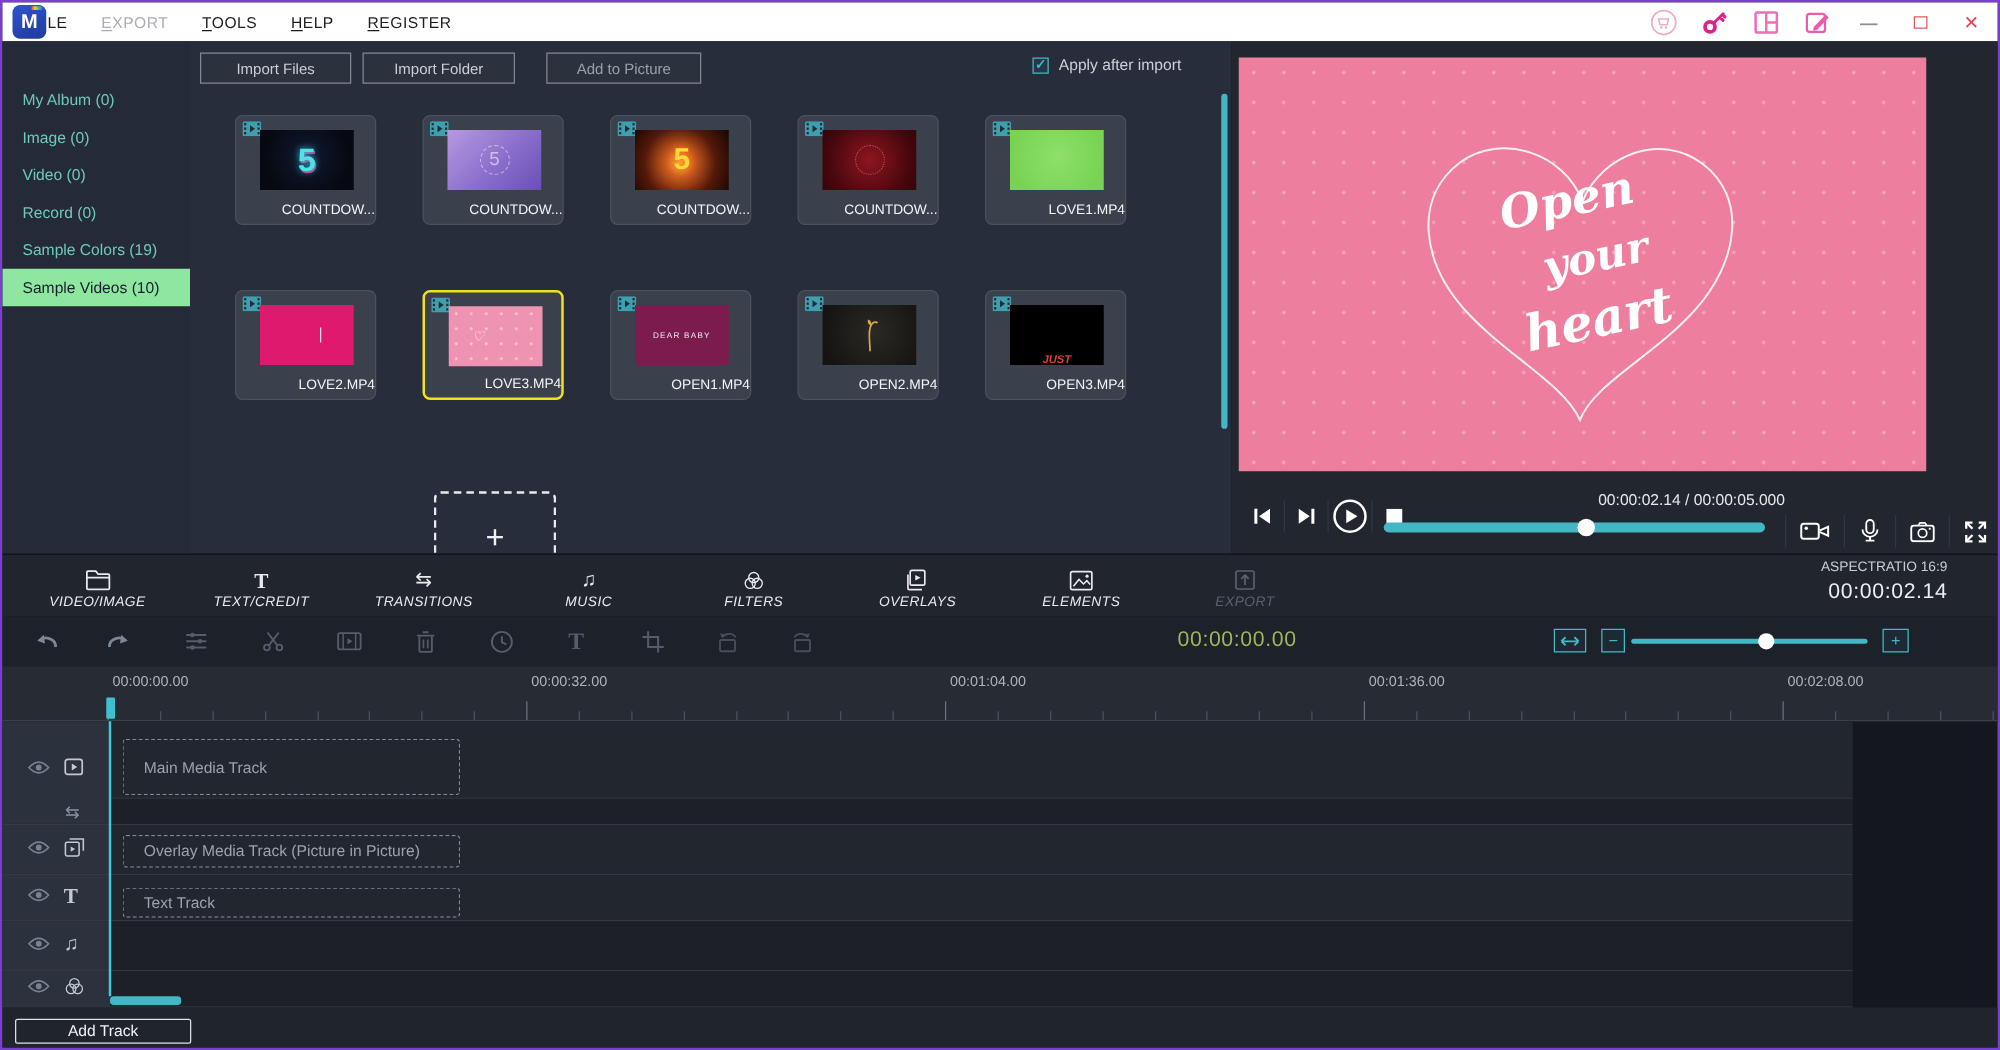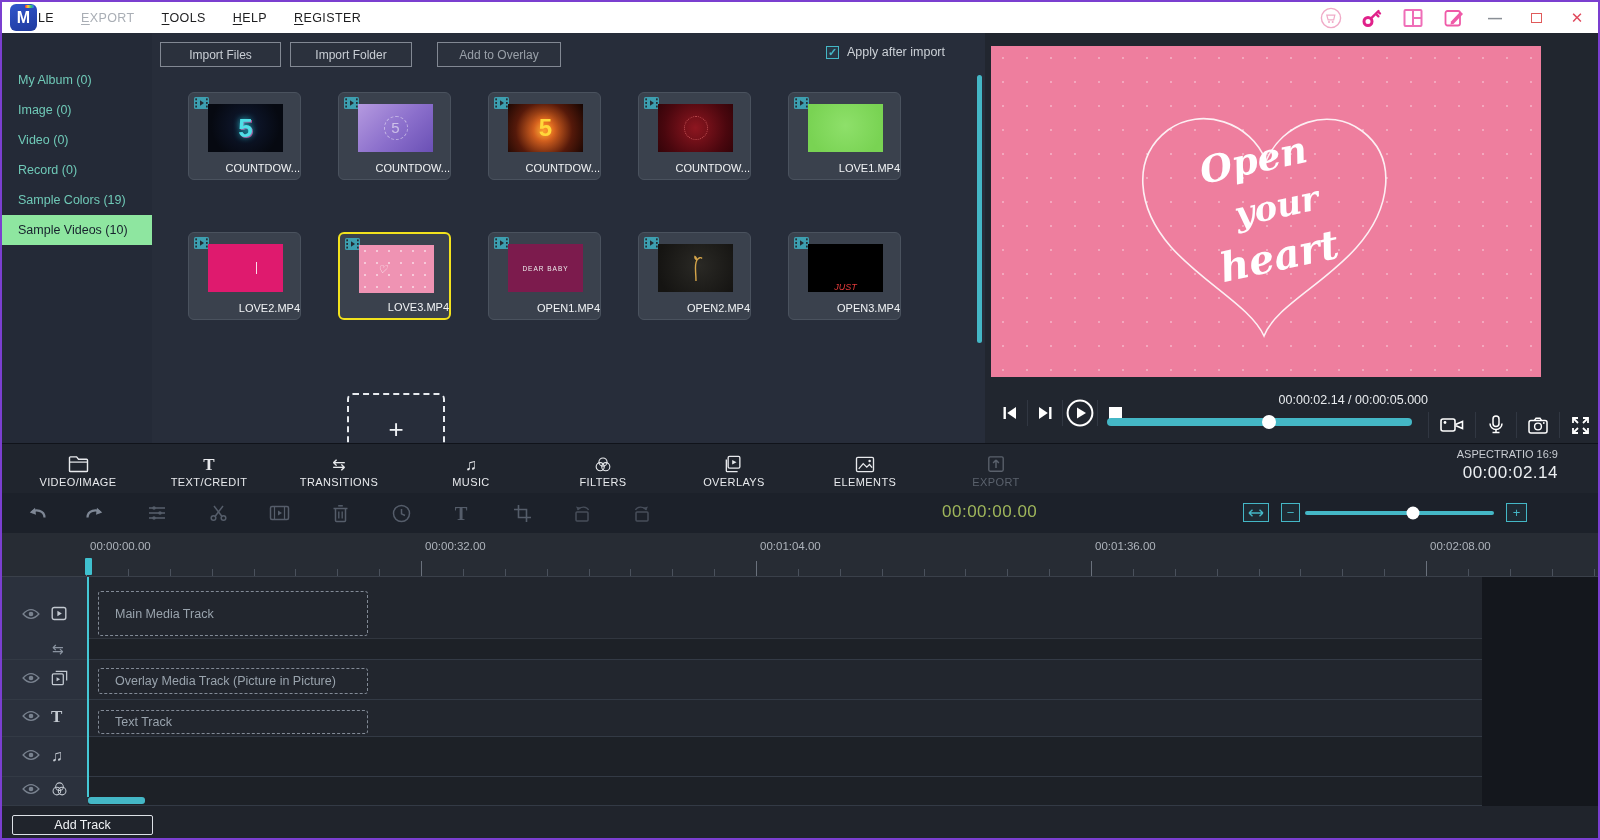--- a/index.html
+++ b/index.html
@@ -50,21 +50,21 @@
   .t-c4::after { content:""; width:22px; height:22px; border:1px dotted rgba(255,130,130,.55); border-radius:50%; }
   .t-love1 { background:radial-gradient(circle at 50% 45%,#8ee06a 0%,#79d353 80%); }
   .t-love2 { background:#df1a6e; }
   .t-love2::after { content:""; position:absolute; right:26px; top:18px; width:1.5px; height:12px; background:rgba(255,255,255,.85); }
   .t-love3 { background:#ef93b3; background-image:radial-gradient(rgba(255,255,255,.5) 1px,transparent 1.2px); background-size:12px 12px; }
   .t-love3 .art-text { color:rgba(255,255,255,.8); font-size:11px; font-style:italic; transform:translateX(-14px); }
   .t-open1 { background:#7c1b4d; }
   .t-open1 .art-text { color:#eee; font-size:6.5px; letter-spacing:1px; }
   .t-open2 { background:radial-gradient(circle at 55% 45%,#2a2925 0%,#151412 85%); }
   .t-open3 { background:#000; flex-direction:column; }
-  .t-open3 .l1 { color:#e23b3b; font-size:9px; font-weight:normal; font-style:italic; line-height:1;margin-top:48px; }
+  .t-open3 .l1 { color:#e23b3b; font-size:9px; font-weight:bold; font-style:italic; line-height:1;margin-top:48px; }
   .t-open3 .l2 { color:#fff; font-size:8px; font-weight:bold; line-height:1.1; }
   .add-tile { position:absolute; left:195px; top:360px; width:98px; height:72px; border:2px dashed #e7eaee; border-radius:6px; display:flex; align-items:center; justify-content:center; color:#eef1f4; font-size:26px; font-weight:300; cursor:pointer; }
   .vscroll { position:absolute; left:825px; top:42px; width:5px; height:268px; background:#44b7c6; border-radius:3px; }
 
   
   .preview { position:absolute; left:985px; top:33px; width:613px; height:410px; background:#21262f; }
   .screen { position:absolute; left:6px; top:13px; width:550px; height:331px; background:#ee7e9e; background-image:radial-gradient(rgba(255,255,255,.32) 1.2px,transparent 1.4px); background-size:24px 24px; overflow:hidden; }
   .heart-svg { position:absolute; left:0; top:0; width:550px; height:331px; }
   .heart-word { position:absolute; color:#fff; font-family:"DejaVu Serif",serif; font-style:italic; font-weight:bold; transform:rotate(-12deg); }
   .w1 { left:208px; top:92px;  font-size:37px; }
@@ -75,21 +75,21 @@
   .tsep { width:1px; height:26px; background:#313742; margin:0 2px; }
   .prog-wrap { position:absolute; left:122px; top:28px; width:305px; height:8px; background:#44b7c6; border-radius:4px; cursor:pointer; }
   .prog-thumb { position:absolute; top:50%; width:14px; height:14px; background:#fff; border-radius:50%; transform:translate(-50%,-50%); }
   .ptime { position:absolute; right:170px; top:3px; color:#e8ebee; font-size:12.5px; white-space:nowrap; }
   .pv-tools { position:absolute; right:8px; top:22px; display:flex; align-items:center; gap:9px; }
 
   
   .tabbar { position:absolute; left:2px; top:443px; width:1596px; height:50px; background:#20252e; border-top:1px solid #10131a; }
   .tab { position:absolute; top:5px; width:130px; height:42px; text-align:center; color:#e8eaed; cursor:pointer; }
   .tab .ticon { height:24px; display:flex; align-items:flex-end; justify-content:center; }
-  .tab .tlabel { font-size:11px; letter-spacing:.4px; margin-top:3px; }
+  .tab .tlabel { font-size:11px; letter-spacing:.4px; margin-top:3px;font-style:italic; }
   .tab.disabled { color:#5a616c; }
   .status { position:absolute; right:40px; top:4px; text-align:right; }
   .aspect { color:#c9cdd3; font-size:11px; }
   .cur-time { color:#eceff2; font-size:17px; margin-top:3px; letter-spacing:.5px; }
 
   
   .toolbar { position:absolute; left:2px; top:493px; width:1596px; height:40px; background:#1c212a; }
   .tool-ic { position:absolute; top:7px; width:26px; height:26px; display:flex; align-items:center; justify-content:center; cursor:pointer; }
   .tool-ic.bright { color:#7e8795; }
   .tool-ic.normal { color:#555d6a; }
@@ -189,21 +189,21 @@
       <div class="side-item">Video (0)</div>
       <div class="side-item">Record (0)</div>
       <div class="side-item">Sample Colors (19)</div>
       <div class="side-item sel">Sample Videos (10)</div>
     </div>
 </div>
 
 <div class="media">
   <div class="lib-btn" style="left:8px;width:121px;">Import Files</div>
   <div class="lib-btn" style="left:138px;width:122px;">Import Folder</div>
-  <div class="lib-btn dim" style="left:285px;width:124px;">Add to Overlay</div>
+  <div class="lib-btn dim" style="left:285px;width:124px;">Add to Picture</div>
   <div class="apply-wrap">
     <div class="checkbox">
         <span class="check">✓</span>
       </div>
     <span class="apply-label">Apply after import</span>
   </div>
   <div id="thumb-grid">
       <div class="card" style="left: 36px; top: 59px;">
         <span class="film-icon">
           <svg width="15" height="12" viewBox="0 0 15 12">

